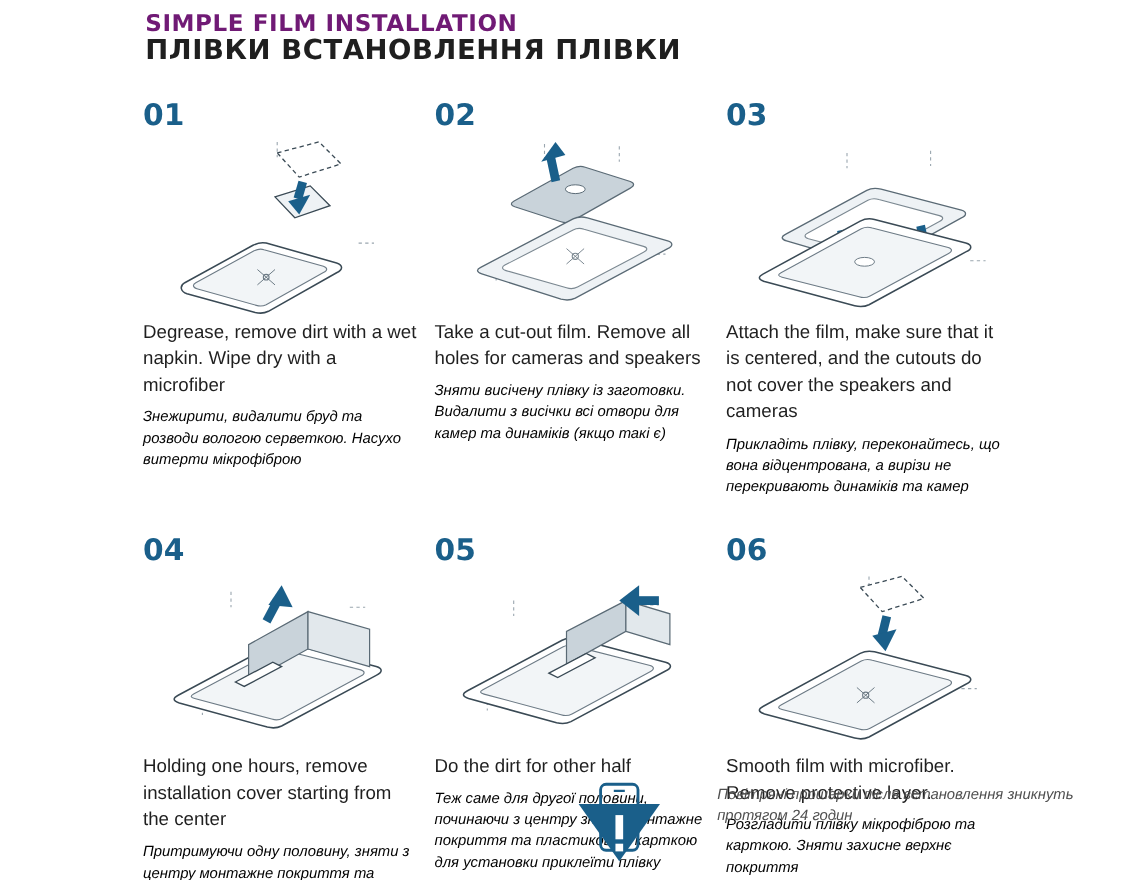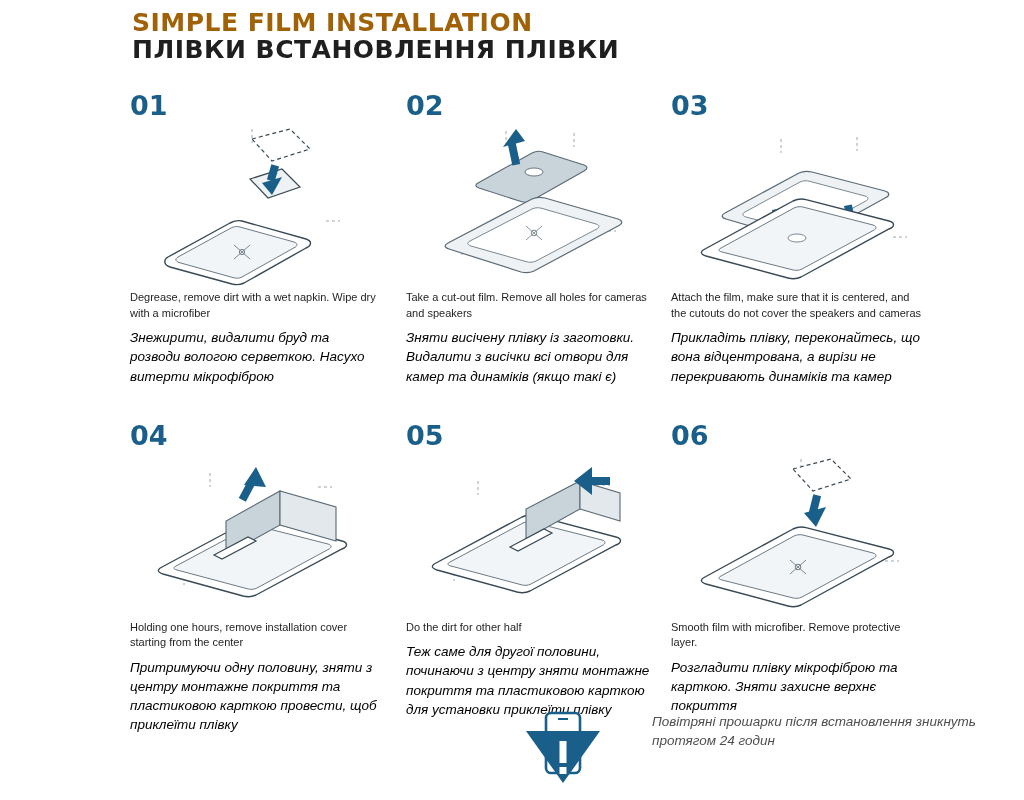--- a/index.html
+++ b/index.html
@@ -26,23 +26,23 @@
   
   .header {
     position: absolute;
     left: 132px;
     top: 10px;
     width: 700px;
   }
   .title-main {
     font-family: "DejaVu Sans", sans-serif;
     font-weight: bold;
-    font-size: 25px;
+    font-size: 21px;
     letter-spacing: 0.5px;
-    color: #a16207;
+    color: #701a75;
     line-height: 1.05;
     white-space: nowrap;
   }
   .title-sub {
     font-family: "DejaVu Sans", sans-serif;
     font-weight: bold;
     font-size: 25px;
     letter-spacing: 0.5px;
     color: #1f1f1f;
     line-height: 1.15;
@@ -63,39 +63,39 @@
   .row.row2 {
     margin-top: 12px;
   }
   .cell {
     width: 262px;
     box-sizing: border-box;
     padding: 0 10px 0 0;
     position: relative;
   }
   .cell.c1 { margin-left: 130px; }
-  .cell.c2 { margin-left: 16px; }
+  .cell.c2 { margin-left: 5px; }
   .cell.c3 { margin-left: 5px; }
 
   .step-num {
     font-family: "DejaVu Sans", sans-serif;
     font-weight: bold;
     font-size: 27px;
     color: #1a5f8a;
     line-height: 1;
     margin-bottom: 2px;
   }
   .art {
     height: 165px;
     position: relative;
   }
   .art svg { display: block; }
 
   .desc-en {
-    font-size: 11px;
+    font-size: 17px;
     line-height: 1.42;
     color: #1f1f1f;
     margin-top: 4px;
   }
   .desc-uk {
     font-size: 13.5px;
     line-height: 1.42;
     color: #000000;
     font-style: italic;
     margin-top: 7px;

